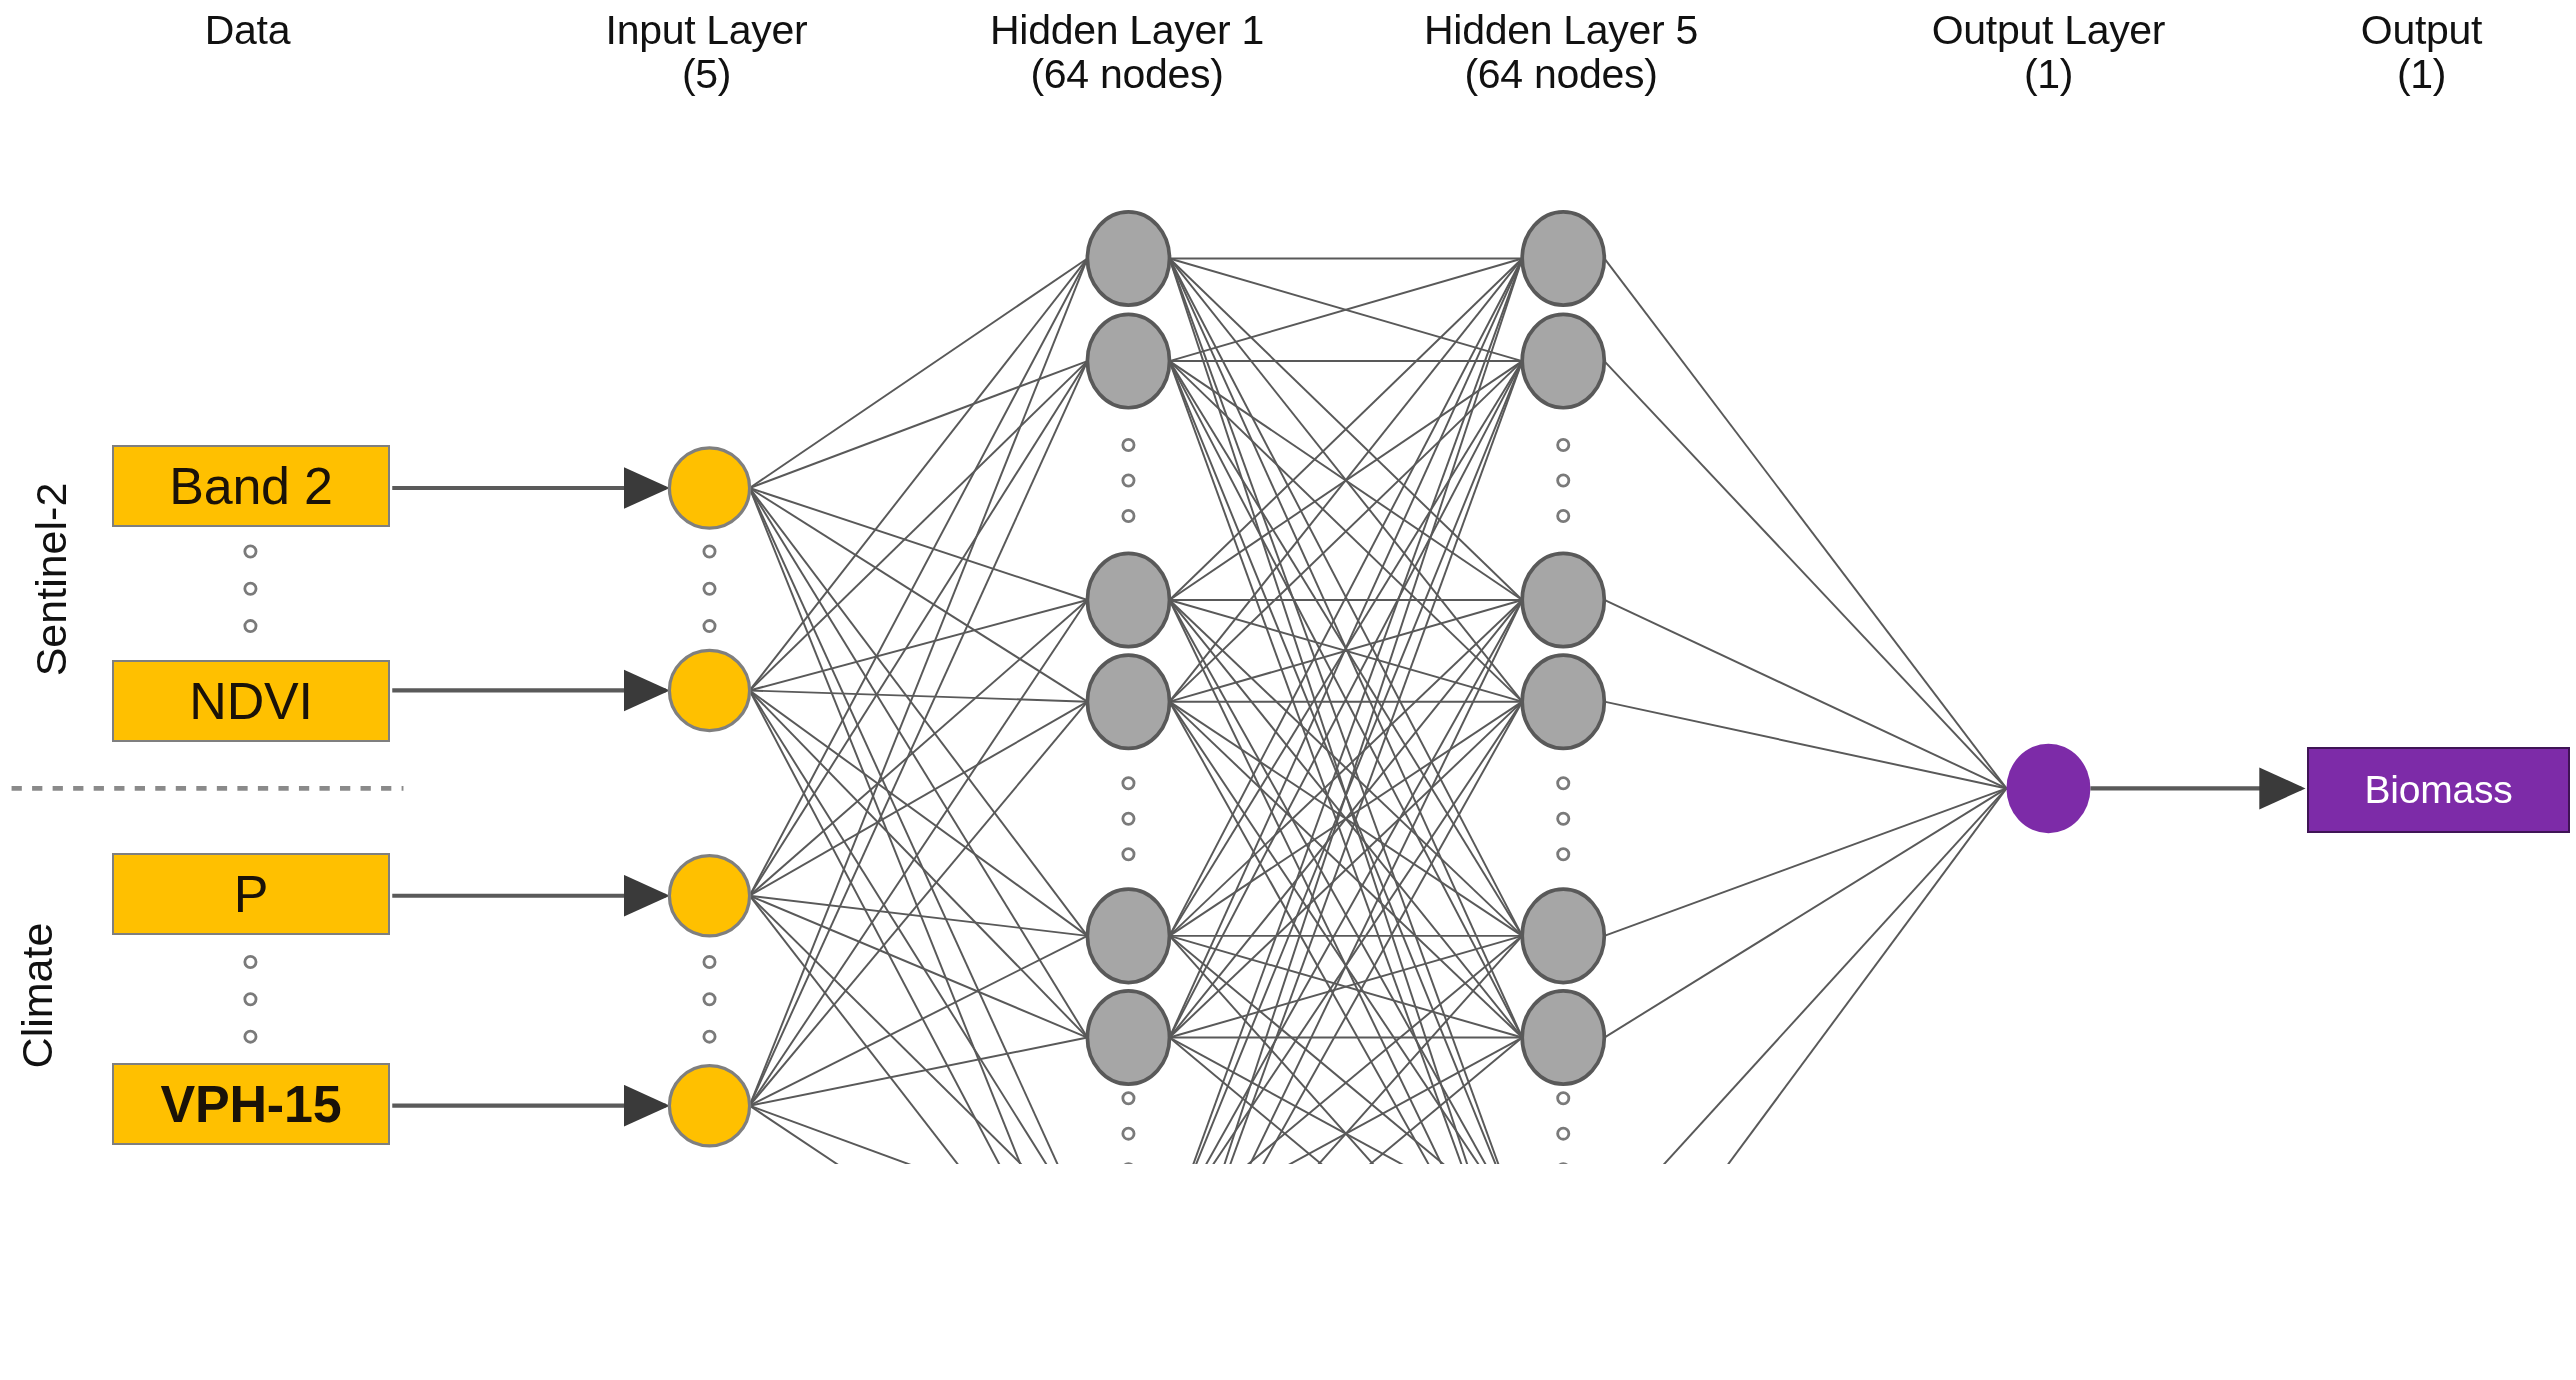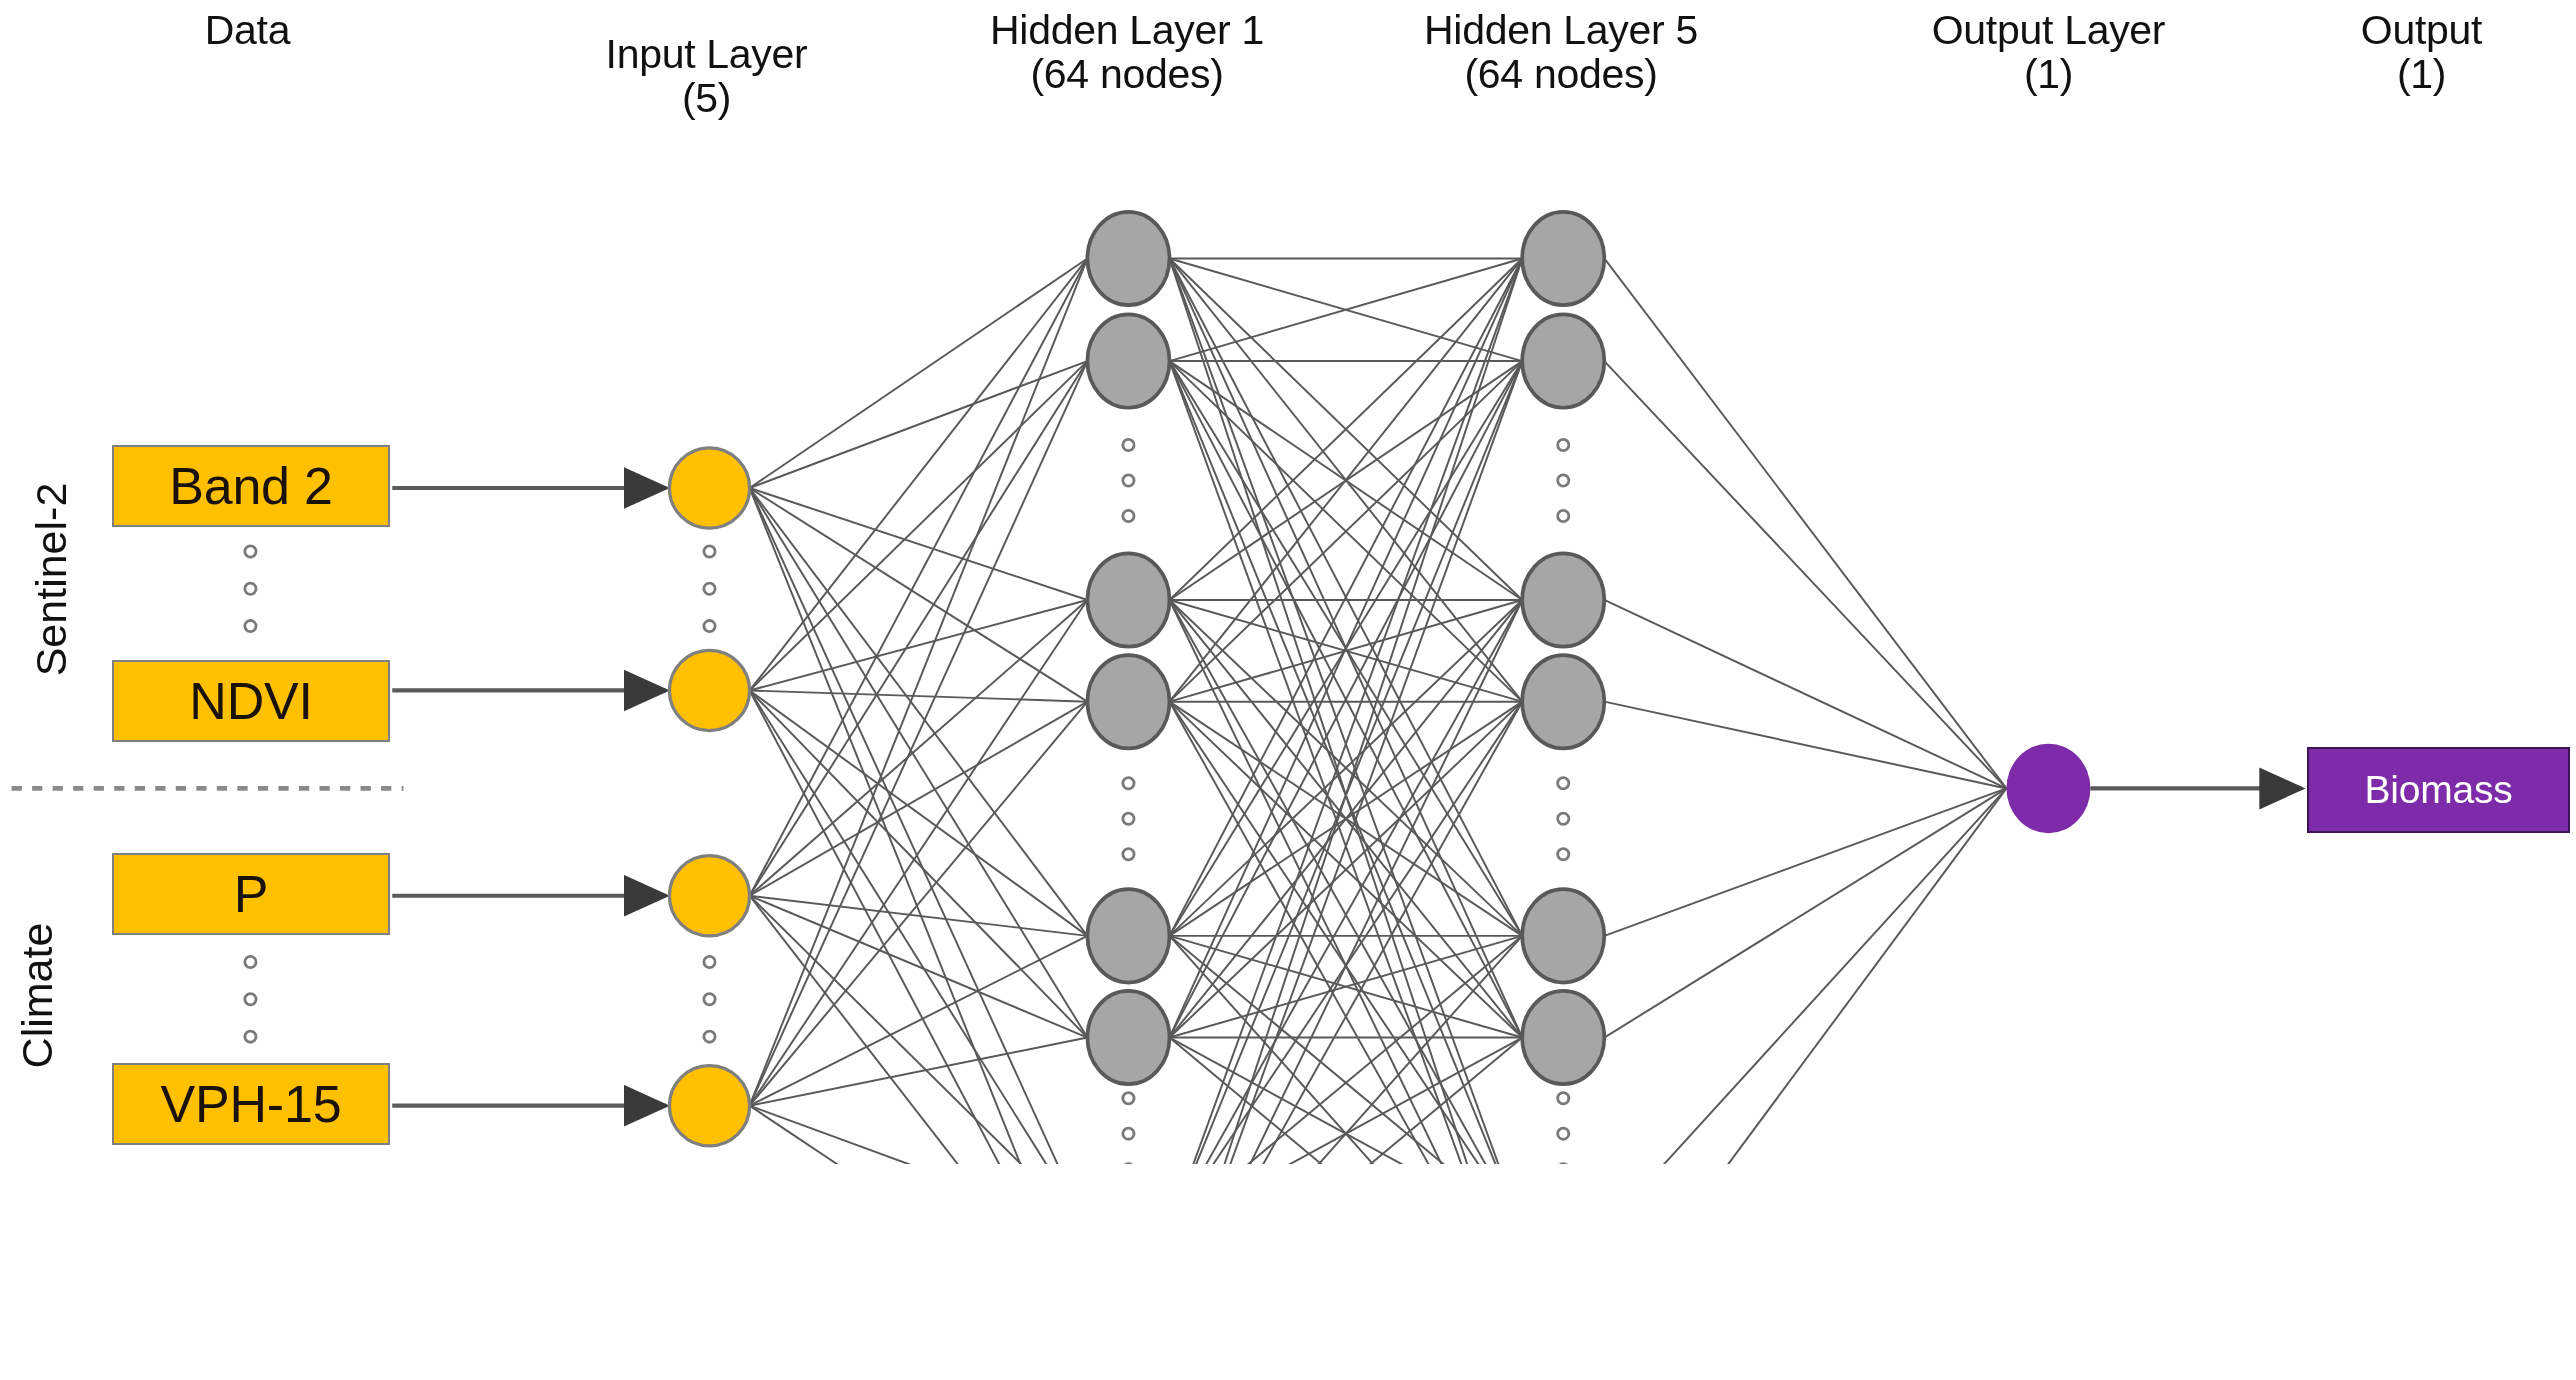--- a/index.html
+++ b/index.html
@@ -68,21 +68,21 @@
 </style>
 </head>
 <body>
 
 <div id="stage">
 
   <div class="col-header" style="left:61px; top:7.5px; width:373px;">
     <span>Data</span>
   </div>
 
-  <div class="col-header" style="left:520px; top:7.5px; width:373px;margin-top:24px;">
+  <div class="col-header" style="left:520px; top:7.5px; width:373px;">
     <span>Input Layer</span>
     <span class="hl2">(5)</span>
   </div>
 
   <div class="col-header" style="left:903px; top:7.5px; width:448px;">
     <span>Hidden Layer 1</span>
     <span class="hl2">(64 nodes)</span>
   </div>
 
   <div class="col-header" style="left:1337px; top:7.5px; width:448px;">
@@ -103,21 +103,21 @@
   <div class="group-label" style="left:-89px; top:555px; width:280px; text-align:center; transform:rotate(-90deg);">Sentinel-2</div>
 
   <div class="group-label" style="left:-103px; top:971px; width:280px; text-align:center; transform:rotate(-90deg);">Climate</div>
 
   <div class="feat-box" style="left:112px; top:445px; width:278px; height:82px;">Band 2</div>
 
   <div class="feat-box" style="left:112px; top:660px; width:278px; height:82px;">NDVI</div>
 
   <div class="feat-box" style="left:112px; top:853px; width:278px; height:82px;">P</div>
 
-  <div class="feat-box" style="left:112px; top:1063px; width:278px; height:82px;">VPH-15</div>
+  <div class="feat-box" style="left:112px; top:1063px; width:278px; height:82px;font-weight:bold;">VPH-15</div>
 
   <div class="out-box" style="left:2307px; top:747px; width:263px; height:86px;">Biomass</div>
 
   <svg id="net-svg" viewBox="0 0 2760 1479">
     <defs>
       <marker id="arw" markerWidth="12" markerHeight="12" refX="10" refY="5" orient="auto" markerUnits="strokeWidth">
         <path d="M0,0 L11,5 L0,10 z" fill="#3a3a3a"></path>
       </marker>
     </defs>
 

